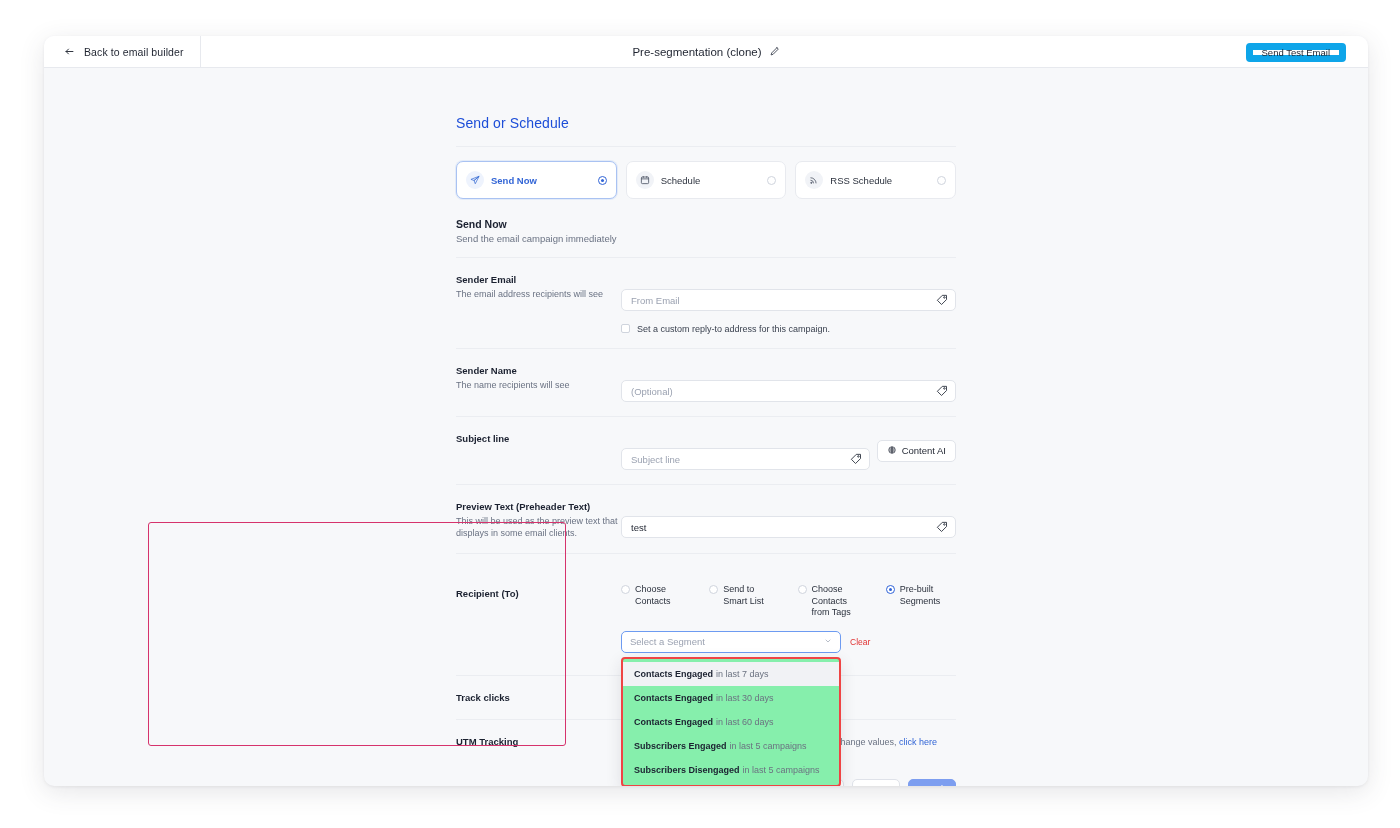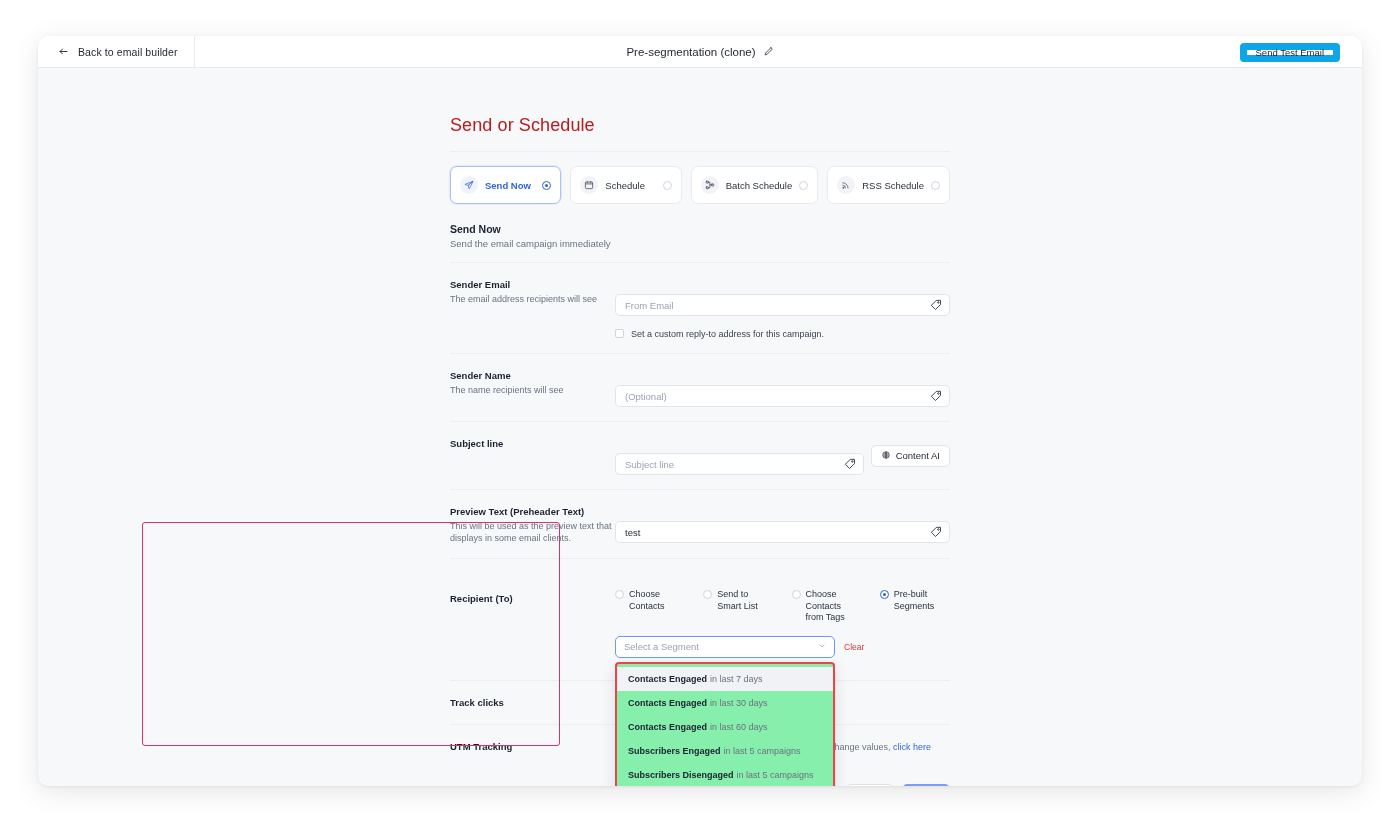--- a/index.html
+++ b/index.html
@@ -4,21 +4,21 @@
 <style>
   * { box-sizing: border-box; margin: 0; padding: 0; }
   html, body {
     width: 1400px; height: 828px;
     background: #ffffff;
     font-family: "Liberation Sans", sans-serif;
     overflow: hidden;
   }
   #app {
     position: absolute;
-    left: 38px; top: 36px;
+    left: 44px; top: 36px;
     width: 1324px; height: 750px;
     background: #f7f8fa;
     border-radius: 10px;
     box-shadow: 0 6px 26px rgba(60,64,80,0.13), 0 1px 3px rgba(60,64,80,0.08);
     overflow: hidden;
   }
 
   
   .topbar {
     position: relative;
@@ -66,21 +66,21 @@
     height: 718px;
     overflow: hidden;
     position: relative;
   }
   .content {
     width: 500px;
     margin: 0 auto;
     padding-top: 47px;
     position: relative;
   }
-  .page-title { font-size: 18px; color: #b91c1c; font-weight: 400; letter-spacing: .1px; }
+  .page-title { font-size: 14px; color: #1d4ed8; font-weight: 400; letter-spacing: .1px; }
 
   .hr { border-top: 1px solid #ebedf1; margin-top: 15px; }
 
   
   .modes { display: flex; gap: 9px; margin-top: 14px; }
   .mode-card {
     flex: 1;
     height: 38px;
     background: #ffffff;
     border: 1px solid #e8eaef;
@@ -306,32 +306,20 @@
           <span class="mode-ico-wrap">
             <svg viewBox="0 0 16 16" fill="none" stroke="currentColor" stroke-width="1.2" stroke-linejoin="round">
               <rect x="2.2" y="3.2" width="11.6" height="10.6" rx="1.6"></rect>
               <path d="M2.2 6.2h11.6M5.2 1.8v2.6M10.8 1.8v2.6"></path>
             </svg>
           </span>
           <span class="mode-label">Schedule</span>
           <span class="radio-dot"></span>
         </div>
 
-        <div class="mode-card">
-          <span class="mode-ico-wrap">
-            <svg viewBox="0 0 16 16" fill="none" stroke="currentColor" stroke-width="1.2" stroke-linecap="round" stroke-linejoin="round">
-              <rect x="2" y="2" width="3.4" height="3" rx=".6"></rect>
-              <rect x="2" y="11" width="3.4" height="3" rx=".6"></rect>
-              <rect x="10.6" y="6.5" width="3.4" height="3" rx=".6"></rect>
-              <path d="M5.4 3.5h2.4V8h2.8M5.4 12.5h2.4V8"></path>
-            </svg>
-          </span>
-          <span class="mode-label">Batch Schedule</span>
-          <span class="radio-dot"></span>
-        </div>
 
         <div class="mode-card">
           <span class="mode-ico-wrap">
             <svg viewBox="0 0 16 16" fill="none" stroke="currentColor" stroke-width="1.2" stroke-linecap="round">
               <path d="M3 12.6a.9.9 0 100-.1M3 8.4a4.3 4.3 0 014.3 4.3M3 4.4a8.3 8.3 0 018.3 8.3"></path>
             </svg>
           </span>
           <span class="mode-label">RSS Schedule</span>
           <span class="radio-dot"></span>
         </div>

